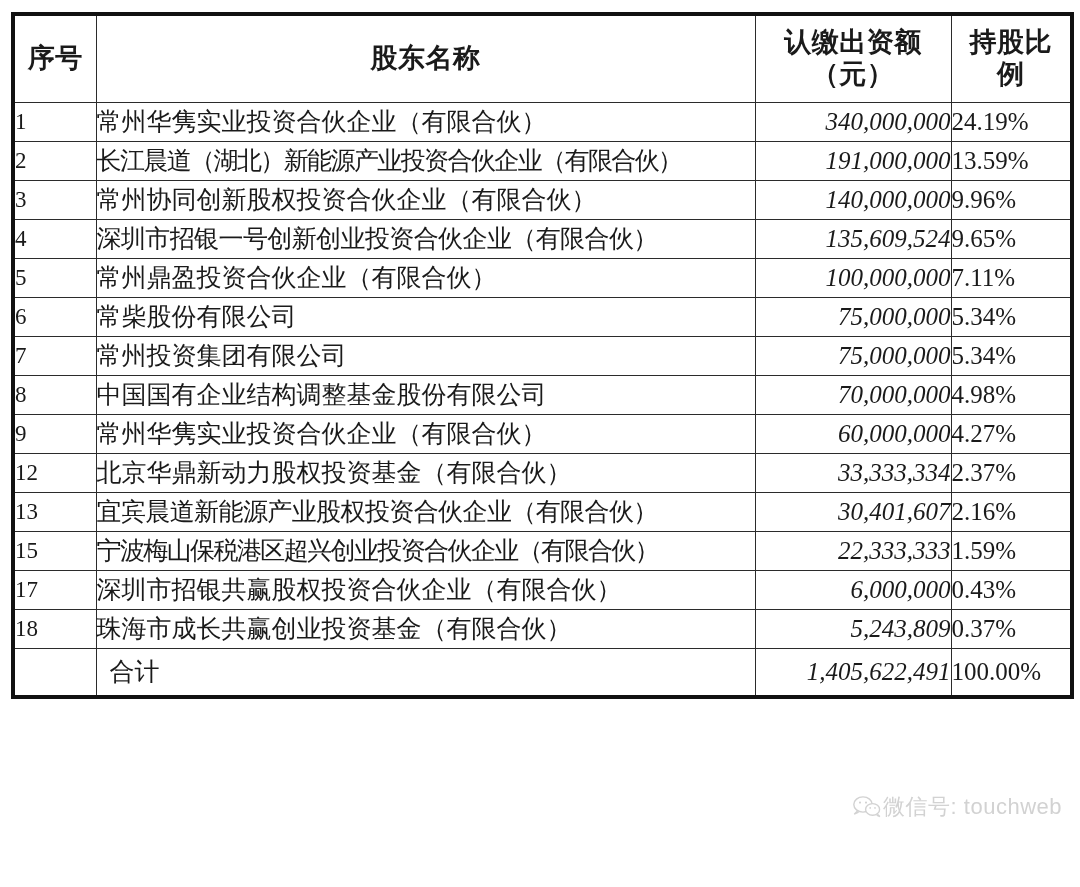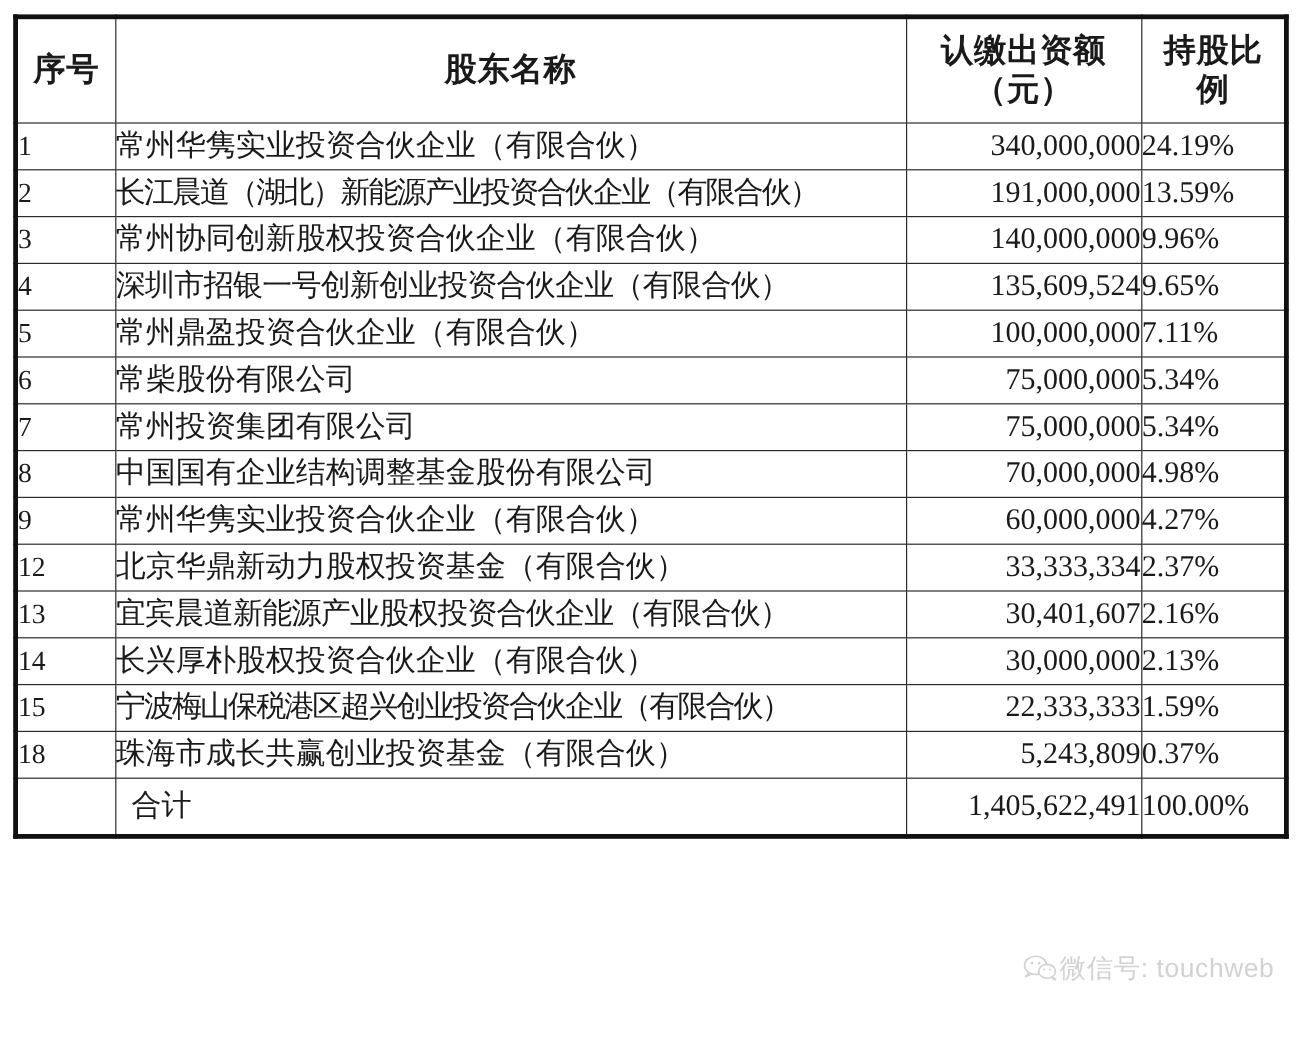--- a/index.html
+++ b/index.html
@@ -83,20 +83,21 @@
     white-space: normal;
     vertical-align: top;
     padding-top: 6px;
     line-height: 1.38;
   }
   td.cell-amt {
     text-align: right;
     padding-right: 10px;
     font-size: 25px;
     white-space: nowrap;
+    font-style: italic;
   }
   td.cell-pct {
     text-align: left;
     padding-right: 10px;
     font-size: 25px;
     white-space: nowrap;
   }
 
   
   td.cell-name.tight { letter-spacing: -1.6px; margin-top: 36px; }
@@ -238,35 +239,35 @@
         <td class="cell-pct">2.37%</td>
       </tr>
 
       <tr class="data-row">
         <td class="cell-no">13</td>
         <td class="cell-name tight2">宜宾晨道新能源产业股权投资合伙企业（有限合伙）</td>
         <td class="cell-amt">30,401,607</td>
         <td class="cell-pct">2.16%</td>
       </tr>
 
-      <tr class="data-row">
-        <td class="cell-no">14</td>
-        <td class="cell-name">长兴厚朴股权投资合伙企业（有限合伙）</td>
-        <td class="cell-amt">30,000,000</td>
-        <td class="cell-pct">2.13%</td>
-      </tr>
 
       <tr class="data-row">
         <td class="cell-no">15</td>
         <td class="cell-name tight">宁波梅山保税港区超兴创业投资合伙企业（有限合伙）</td>
         <td class="cell-amt">22,333,333</td>
         <td class="cell-pct">1.59%</td>
       </tr>
 
 
+      <tr class="data-row">
+        <td class="cell-no">17</td>
+        <td class="cell-name">深圳市招银共赢股权投资合伙企业（有限合伙）</td>
+        <td class="cell-amt">6,000,000</td>
+        <td class="cell-pct">0.43%</td>
+      </tr>
 
       <tr class="data-row">
         <td class="cell-no">18</td>
         <td class="cell-name">珠海市成长共赢创业投资基金（有限合伙）</td>
         <td class="cell-amt">5,243,809</td>
         <td class="cell-pct">0.37%</td>
       </tr>
 
       <tr class="total-row">
         <td class="cell-no"></td>

